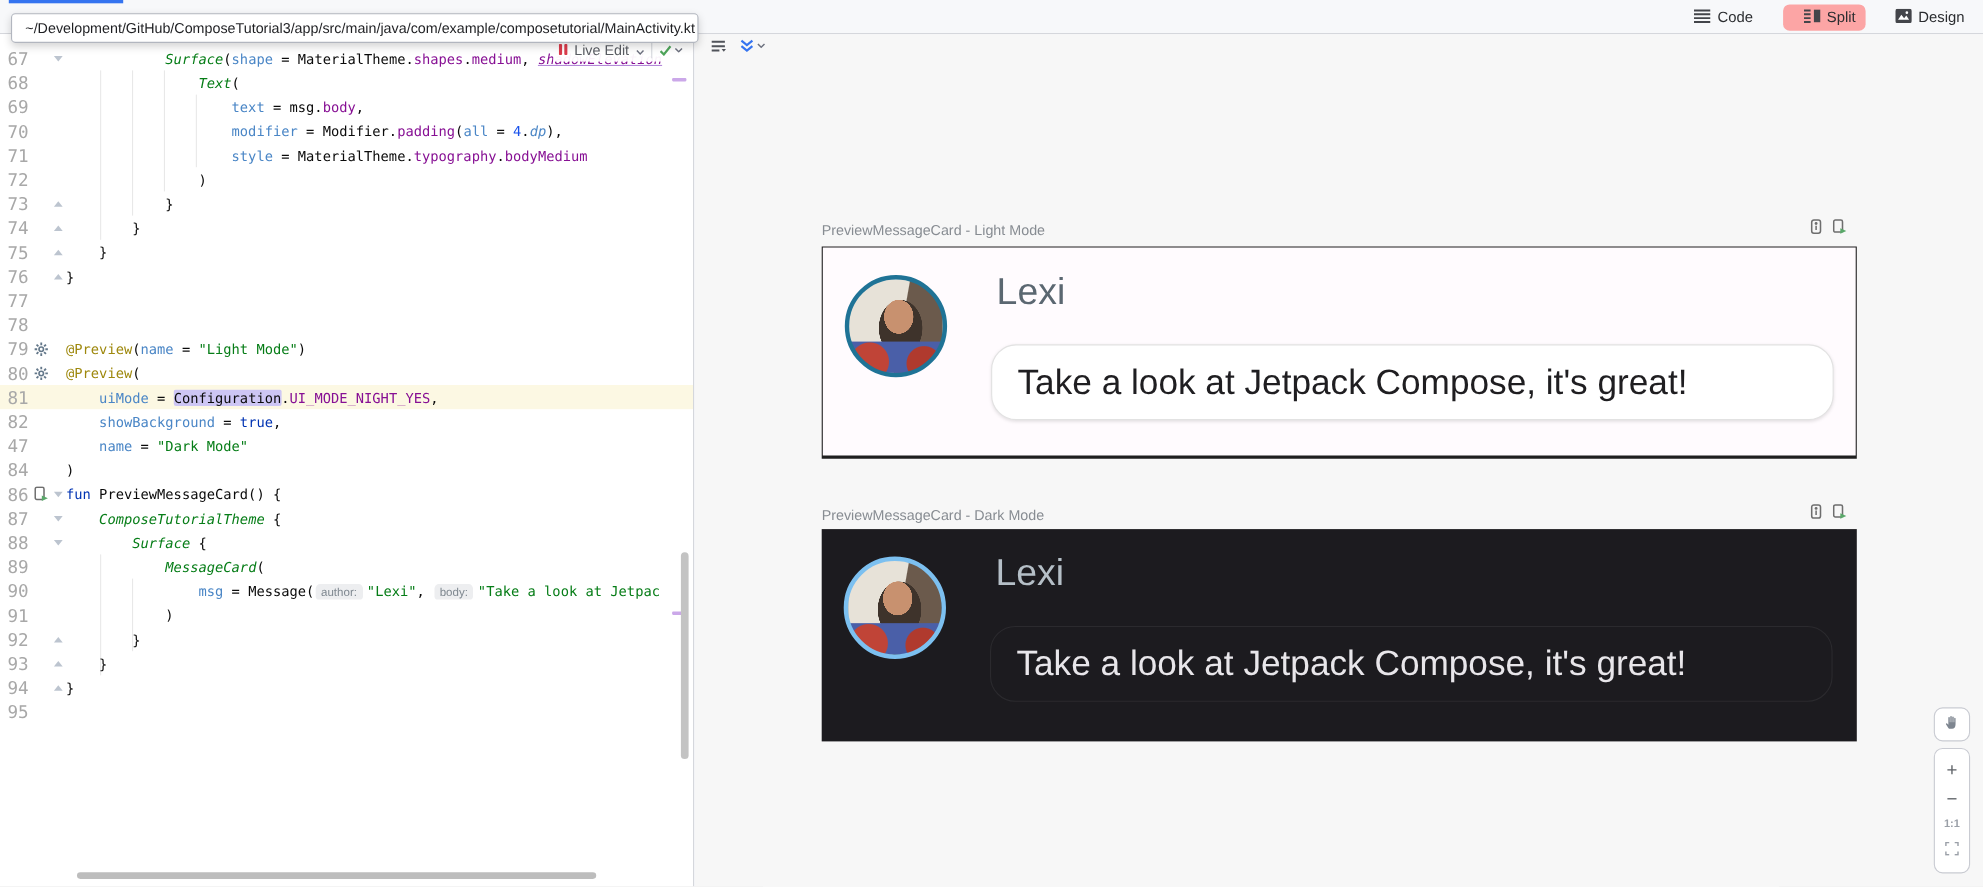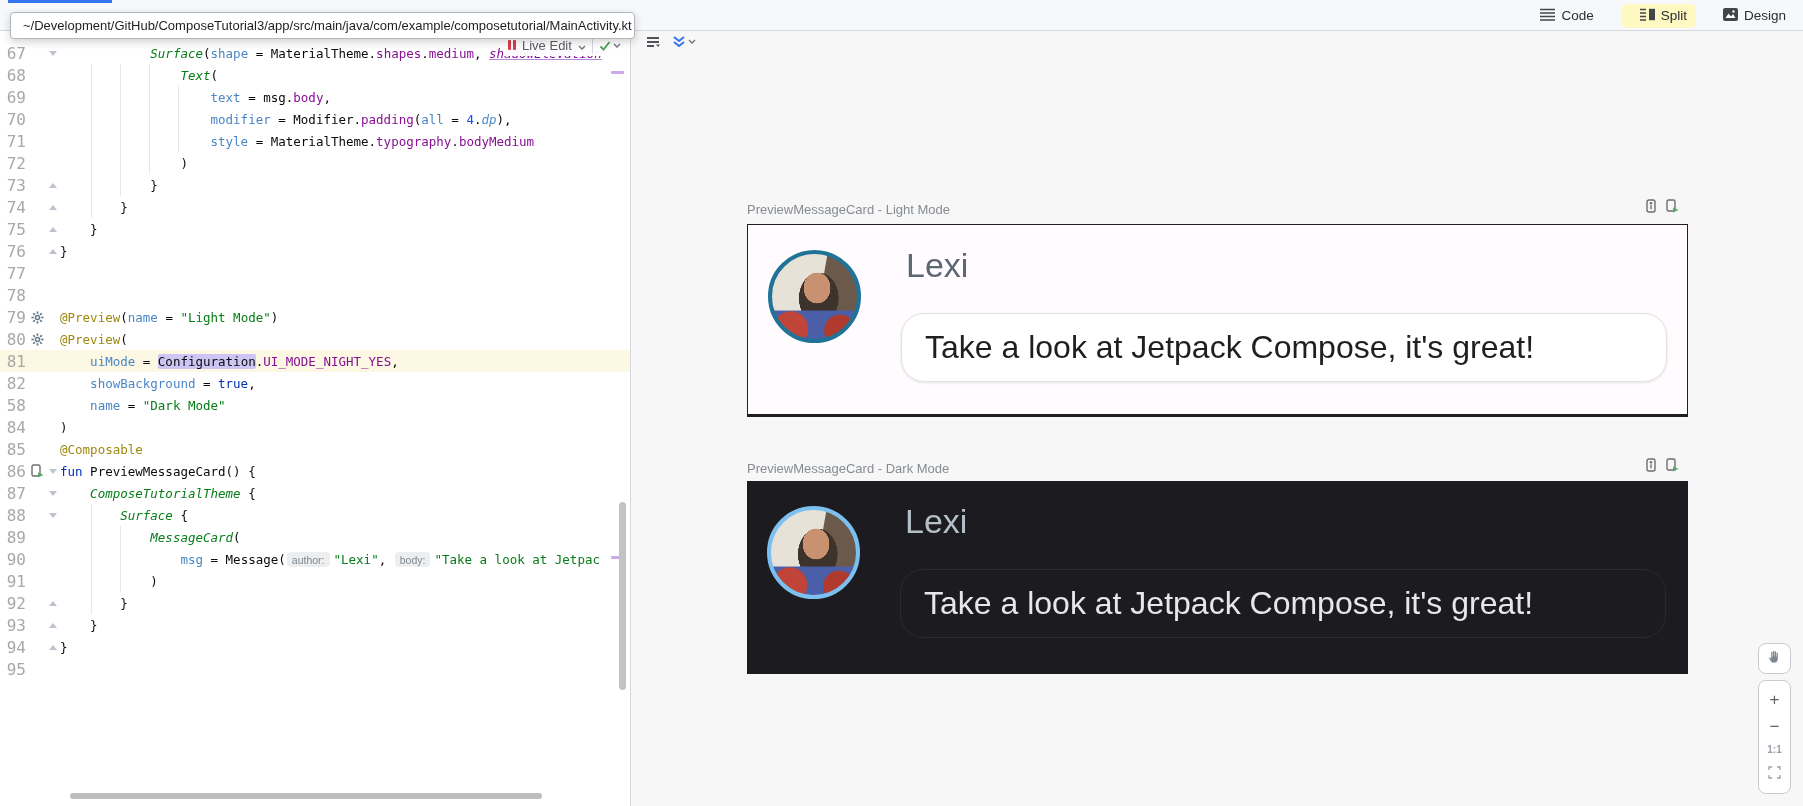--- a/index.html
+++ b/index.html
@@ -7,21 +7,21 @@
   #app { position:relative; width:1803px; height:806px; background:#F7F8FA; overflow:hidden;
          font-family:"Liberation Sans", sans-serif; }
 
   
   .header { position:absolute; left:0; top:0; right:0; height:31px; background:#F7F8FA;
             border-bottom:1px solid #D5D7DC; }
   .tab-accent { position:absolute; left:8px; top:0; width:104px; height:3px; background:#3574F0; }
   .mode-tabs { position:absolute; right:8px; top:3px; height:25px; display:flex; gap:18px; align-items:center; }
   .mode-tab { display:flex; align-items:center; gap:6px; padding:4px 9px; border-radius:6px;
               font-size:13.5px; color:#2B2D30; cursor:default; }
-  .mode-tab.active { background:#fef9c3;padding-left:19px; }
+  .mode-tab.active { background:#fca5a5;padding-left:19px; }
   .status { position:absolute; right:15px; top:37px; display:flex; gap:7px; align-items:center;
             font-size:13.5px; color:#888E95; }
 
   
   .editor { position:absolute; left:0; top:31px; width:631px; bottom:0; background:#FFFFFF;
             border-right:1px solid #D5D7DC; overflow:hidden; }
   .code { position:absolute; left:0; top:11px; right:0; }
   .cl { position:relative; height:22px; display:flex; align-items:center; white-space:pre;
         font-family:"DejaVu Sans Mono", monospace; font-size:12.5px; color:#0a0a0a; }
   .cl.hl { background:#FCF8E3; }
@@ -189,23 +189,22 @@
                   <line x1="0.5" y1="7" x2="3" y2="7"></line>
                   <line x1="11" y1="7" x2="13.5" y2="7"></line>
                   <line x1="2.4" y1="2.4" x2="4.2" y2="4.2"></line>
                   <line x1="9.8" y1="9.8" x2="11.6" y2="11.6"></line>
                   <line x1="11.6" y1="2.4" x2="9.8" y2="4.2"></line>
                   <line x1="2.4" y1="11.6" x2="4.2" y2="9.8"></line>
                 </g>
               </svg></span><span class="gfold"></span></span><span class="ct"><span class="t-a">@Preview</span><span class="t-p">(</span></span></div>
         <div class="cl hl"><span class="gut"><span class="lnum">81</span><span class="gicon"></span><span class="gfold"></span></span><span class="ct"><span class="t-p">    </span><span class="t-m">uiMode</span><span class="t-p"> = </span><span class="t-cfg">Configuration</span><span class="t-p">.</span><span class="t-oi">UI_MODE_NIGHT_YES</span><span class="t-p">,</span></span></div>
         <div class="cl"><span class="gut"><span class="lnum">82</span><span class="gicon"></span><span class="gfold"></span></span><span class="ct"><span class="t-p">    </span><span class="t-m">showBackground</span><span class="t-p"> = </span><span class="t-k">true</span><span class="t-p">,</span></span></div>
-        <div class="cl"><span class="gut"><span class="lnum">58</span><span class="gicon"></span><span class="gfold"></span></span><span class="ct"><span class="t-p">    </span><span class="t-m">name</span><span class="t-p"> = </span><span class="t-s">"Dark Mode"</span></span></div>
+        <div class="cl"><span class="gut"><span class="lnum">47</span><span class="gicon"></span><span class="gfold"></span></span><span class="ct"><span class="t-p">    </span><span class="t-m">name</span><span class="t-p"> = </span><span class="t-s">"Dark Mode"</span></span></div>
         <div class="cl"><span class="gut"><span class="lnum">84</span><span class="gicon"></span><span class="gfold"></span></span><span class="ct"><span class="t-p">)</span></span></div>
-        <div class="cl"><span class="gut"><span class="lnum">85</span><span class="gicon"></span><span class="gfold"></span></span><span class="ct"><span class="t-a">@Composable</span></span></div>
         <div class="cl"><span class="gut"><span class="lnum">86</span><span class="gicon"><svg width="13" height="14" viewBox="0 0 13 14">
                 <rect x="1" y="1" width="8" height="11" rx="1.5" fill="none" stroke="#6E6E6E" stroke-width="1.4"></rect>
                 <path d="M7 8.5L12.5 11 7 13.5z" fill="#59A869"></path>
               </svg></span><span class="gfold"><i class="fd"></i></span></span><span class="ct"><span class="t-k">fun</span><span class="t-p"> PreviewMessageCard() {</span></span></div>
         <div class="cl"><span class="gut"><span class="lnum">87</span><span class="gicon"></span><span class="gfold"><i class="fd"></i></span></span><span class="ct"><span class="t-p">    </span><span class="t-f">ComposeTutorialTheme</span><span class="t-p"> {</span></span></div>
         <div class="cl"><span class="gut"><span class="lnum">88</span><span class="gicon"></span><span class="gfold"><i class="fd"></i></span></span><span class="ct"><span class="t-p">        </span><span class="t-f">Surface</span><span class="t-p"> {</span></span></div>
         <div class="cl"><span class="gut"><span class="lnum">89</span><span class="gicon"></span><span class="gfold"></span></span><span class="ct"><span class="t-p">            </span><span class="t-f">MessageCard</span><span class="t-p">(</span></span></div>
         <div class="cl"><span class="gut"><span class="lnum">90</span><span class="gicon"></span><span class="gfold"></span></span><span class="ct"><span class="t-p">                </span><span class="t-m">msg</span><span class="t-p"> = Message(</span><span class="t-chip">author:</span><span class="t-s">"Lexi"</span><span class="t-p">, </span><span class="t-chip">body:</span><span class="t-s">"Take a look at Jetpac</span></span></div>
         <div class="cl"><span class="gut"><span class="lnum">91</span><span class="gicon"></span><span class="gfold"></span></span><span class="ct"><span class="t-p">            )</span></span></div>
         <div class="cl"><span class="gut"><span class="lnum">92</span><span class="gicon"></span><span class="gfold"><i class="fe"></i></span></span><span class="ct"><span class="t-p">        }</span></span></div>

